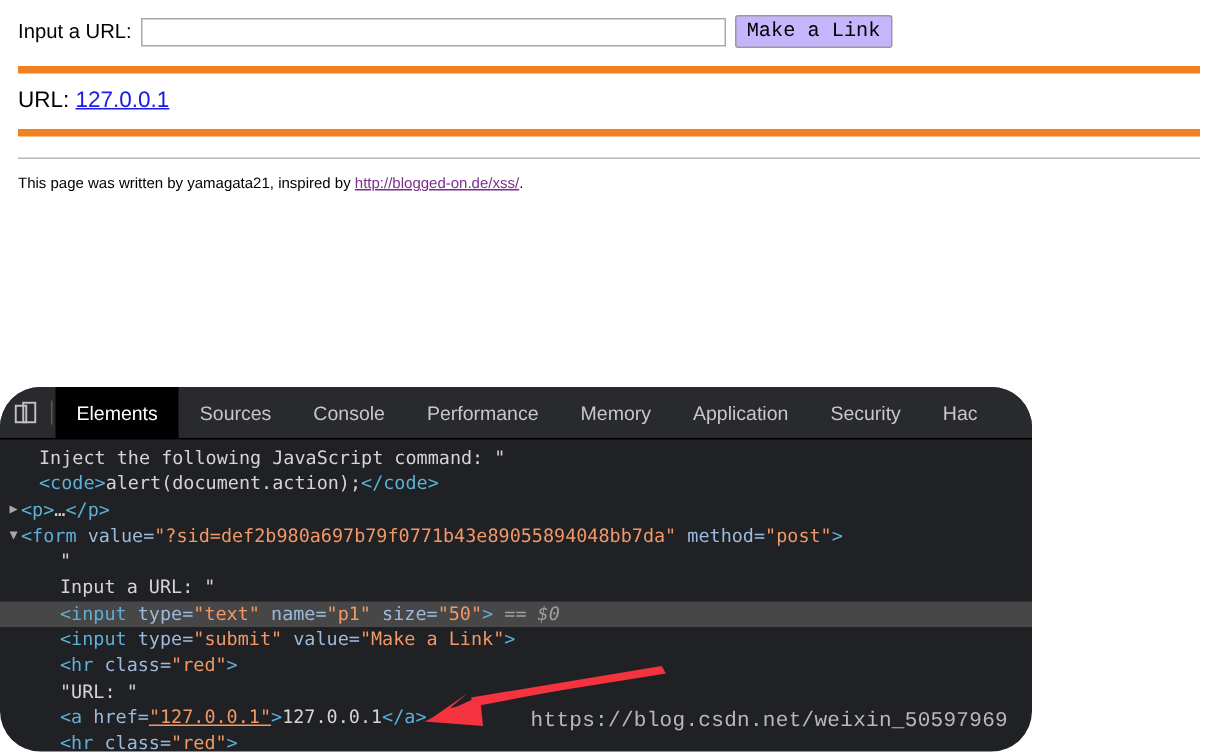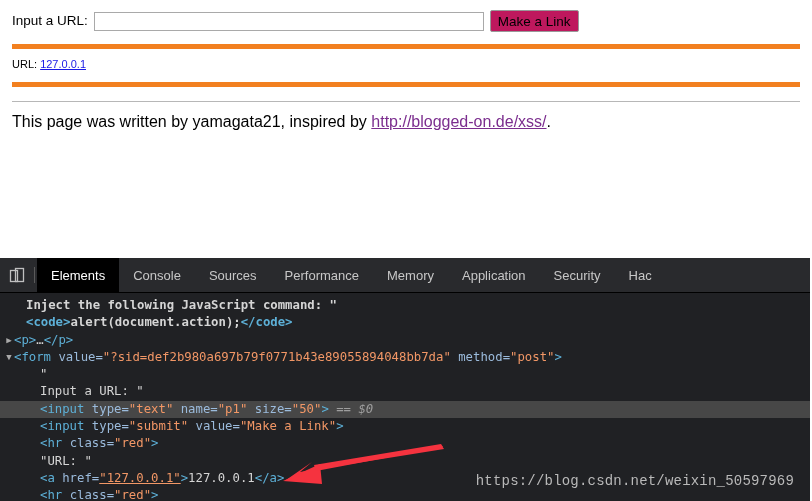--- a/index.html
+++ b/index.html
@@ -48,22 +48,22 @@
     font-family: "Liberation Sans", sans-serif;
     font-size: 13px;
     padding: 1px 3px;
     outline: none;
     border-radius: 0;
   }
   #make-link-btn {
     height: 22px;
     box-sizing: border-box;
     border: 1px solid #999;
-    background: #be185d;
-    font-family: Liberation Sans, sans-serif;
+    background: #c4b5fd;
+    font-family: Liberation Mono, monospace;
     font-size: 13.5px;
     color: #000;
     padding: 1px 7px;
     border-radius: 2px;
     cursor: pointer;
   }
 
   hr.red-bar {
     border: none;
     height: 5px;
@@ -71,47 +71,48 @@
     margin: 12px 0 10px 0;
   }
   hr.plain-bar {
     border: none;
     border-top: 1px solid #b7b7b7;
     height: 0;
     margin: 14px 0 12px 0;
   }
 
   .url-line {
-    font-size: 11px;
+    font-size: 15px;
     line-height: 1;
     color: #000;
   }
   a.link-blue {
     color: #1a1ae6;
     text-decoration: underline;
   }
   a.link-purple {
     color: #7b2d8e;
     text-decoration: underline;
   }
   .credit-line {
-    font-size: 16px;
+    font-size: 10px;
     line-height: 1;
     color: #000;
   }
 
   
   #devtools {
     position: absolute;
     left: 0; top: 258px;
-    width: 810px;
+    width: 688px;
     height: 243px;
     background: #202124;
     overflow: hidden;
     font-family: "DejaVu Sans Mono", monospace;
+    border-radius: 27px;
   }
   #devtools-topbar {
     position: relative;
     height: 34px;
     background: #292a2d;
     border-bottom: 1px solid #000;
     display: flex;
     align-items: stretch;
   }
   #device-toggle {
@@ -172,21 +173,21 @@
     position: absolute;
     left: 4px;
     top: 0;
     width: 10px;
     color: #a9a9a9;
     font-size: 9px;
     line-height: 17.3px;
     text-align: center;
     cursor: pointer;
   }
-  .ind1 { padding-left: 26px; font-weight: bold; }
+  .ind1 { padding-left: 26px; }
   .ind2 { padding-left: 40px; }
   .ind0t { padding-left: 14px; }
 
   .tag    { color: #5db0d7; }
   .attr   { color: #9bbbdc; }
   .val    { color: #f29766; }
   .txt    { color: #d5d5d5; }
   .sel-id { color: #9e9e9e; font-style: italic; }
   .uline  { text-decoration: underline; }
 
@@ -238,22 +239,22 @@
   <div id="devtools-topbar">
     <div id="device-toggle">
       <svg width="17" height="17" viewBox="0 0 17 17">
         <rect x="1.5" y="3.5" width="7" height="11" fill="none" stroke="#c0c0c0" stroke-width="1.3"></rect>
         <rect x="6.5" y="1.5" width="8" height="13" fill="none" stroke="#c0c0c0" stroke-width="1.3"></rect>
       </svg>
     </div>
     <div class="topbar-sep"></div>
     <div id="tabs">
         <div class="tab active">Elements</div>
+        <div class="tab">Sources</div>
         <div class="tab">Console</div>
-        <div class="tab">Sources</div>
         <div class="tab">Performance</div>
         <div class="tab">Memory</div>
         <div class="tab">Application</div>
         <div class="tab">Security</div>
         <div class="tab">Hac</div>
       </div>
   </div>
 
   <div id="dom-tree">
       <div class="node ind1"><span class="txt">Inject the following JavaScript command: "</span></div>

